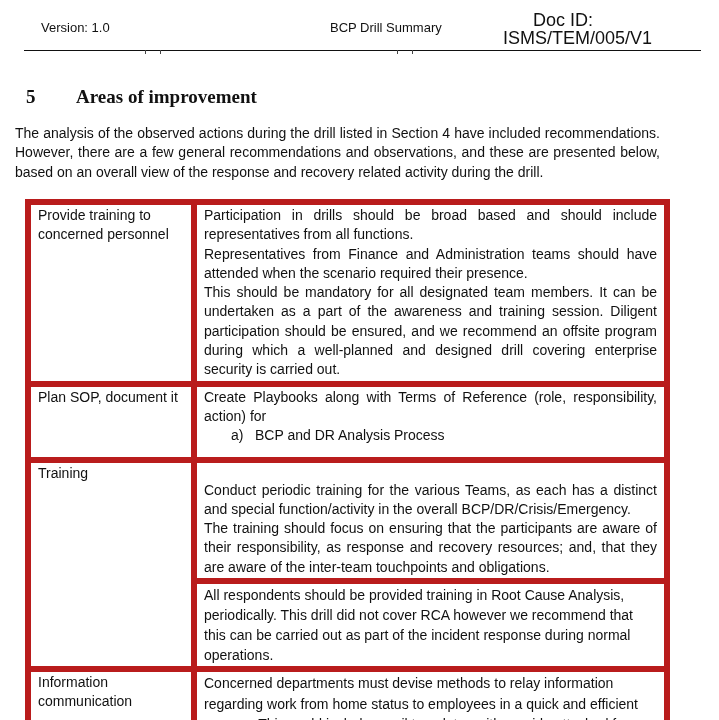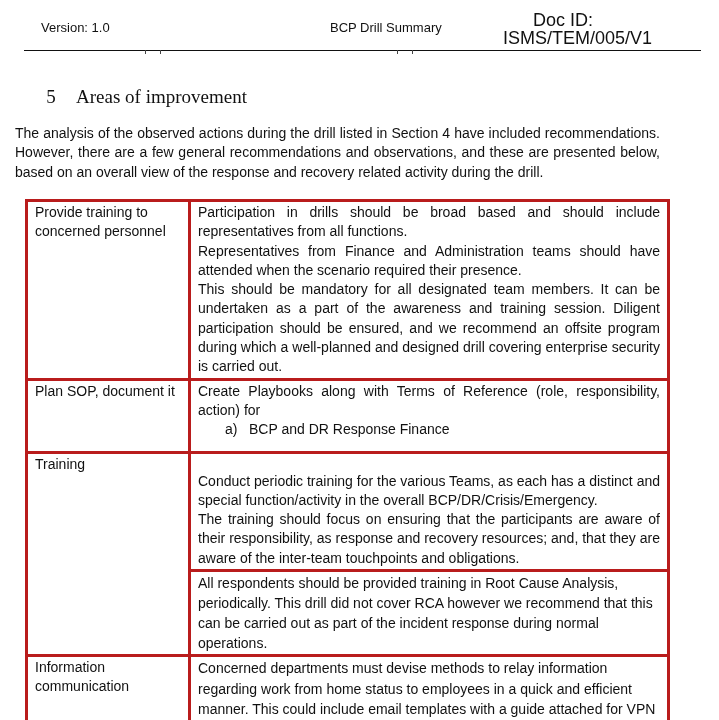--- a/index.html
+++ b/index.html
@@ -8,30 +8,30 @@
     font-family: "Liberation Sans", "DejaVu Sans", sans-serif;
     color: #111111;
   }
   .page-header { position: absolute; left: 0; top: 0; width: 648px; height: 56px; }
   .hdr-version { position: absolute; left: 41px; top: 20px; font-size: 13px; }
   .hdr-title { position: absolute; left: 330px; top: 20px; font-size: 13px; }
   .hdr-docid { position: absolute; right: 25px; top: 11px; font-size: 18px; text-align: center; line-height: 18px; width: 120px; }
   .hdr-rule { position: absolute; left: 24px; top: 50px; width: 677px; height: 0; border-top: 1.5px solid #111; }
   .hdr-tick { position: absolute; top: 50px; width: 0; height: 4px; border-left: 1px solid #444; }
 
-  .section-heading { position: absolute; left: 26px; top: 86px; font-family: "Liberation Serif", "DejaVu Serif", serif; font-weight: normal; font-size: 19px; text-align: center; }
+  .section-heading { position: absolute; left: 26px; top: 86px; font-family: "Liberation Serif", "DejaVu Serif", serif; font-weight: bold; font-size: 19px; }
   .section-num { display: inline-block; width: 50px; }
 
   .intro { position: absolute; left: 15px; top: 124px; width: 645px; font-size: 14px; line-height: 19.3px; text-align: justify; margin: 0; }
 
   table.improve {
     position: absolute; left: 25px; top: 199px; width: 645px;
     border-collapse: collapse; font-size: 14px; line-height: 19.3px;
   }
-  table.improve td { border: 3px solid #b91c1c; vertical-align: top; padding: 1px 7px 1px 7px; }
+  table.improve td { border: 6px solid #b91c1c; vertical-align: top; padding: 1px 7px 1px 7px; }
   td.col-area { width: 146px; }
   td.col-rec { text-align: justify; }
   td.col-rec.left { text-align: left; }
   .rec-p { margin: 0; }
   .list-item { padding-left: 27px; margin: 0; }
   .list-marker { display: inline-block; width: 24px; }
   td.valign-bottom { vertical-align: bottom; padding-bottom: 8px; }
 </style>
 </head>
 <body>
@@ -63,21 +63,21 @@
       <td class="col-rec">
         <p class="rec-p">Participation in drills should be broad based and should include representatives from all functions.</p>
         <p class="rec-p">Representatives from Finance and Administration teams should have attended when the scenario required their presence.</p>
         <p class="rec-p">This should be mandatory for all designated team members. It can be undertaken as a part of the awareness and training session. Diligent participation should be ensured, and we recommend an offsite program during which a well-planned and designed drill covering enterprise security is carried out.</p>
       </td>
     </tr>
     <tr>
       <td class="col-area">Plan SOP, document it</td>
       <td class="col-rec" style="padding-bottom:11px">
         <p class="rec-p">Create Playbooks along with Terms of Reference (role, responsibility, action) for</p>
-        <p class="list-item"><span class="list-marker">a)</span><span>BCP and DR Response Finance</span></p>
+        <p class="list-item"><span class="list-marker">a)</span><span>BCP and DR Analysis Process</span></p>
       </td>
     </tr>
     <tr>
       <td class="col-area valign-bottom" rowspan="2">Training</td>
       <td class="col-rec" style="padding-top:18px">
         <p class="rec-p">Conduct periodic training for the various Teams, as each has a distinct and special function/activity in the overall BCP/DR/Crisis/Emergency.</p>
         <p class="rec-p">The training should focus on ensuring that the participants are aware of their responsibility, as response and recovery resources; and, that they are aware of the inter-team touchpoints and obligations.</p>
       </td>
     </tr>
     <tr>

